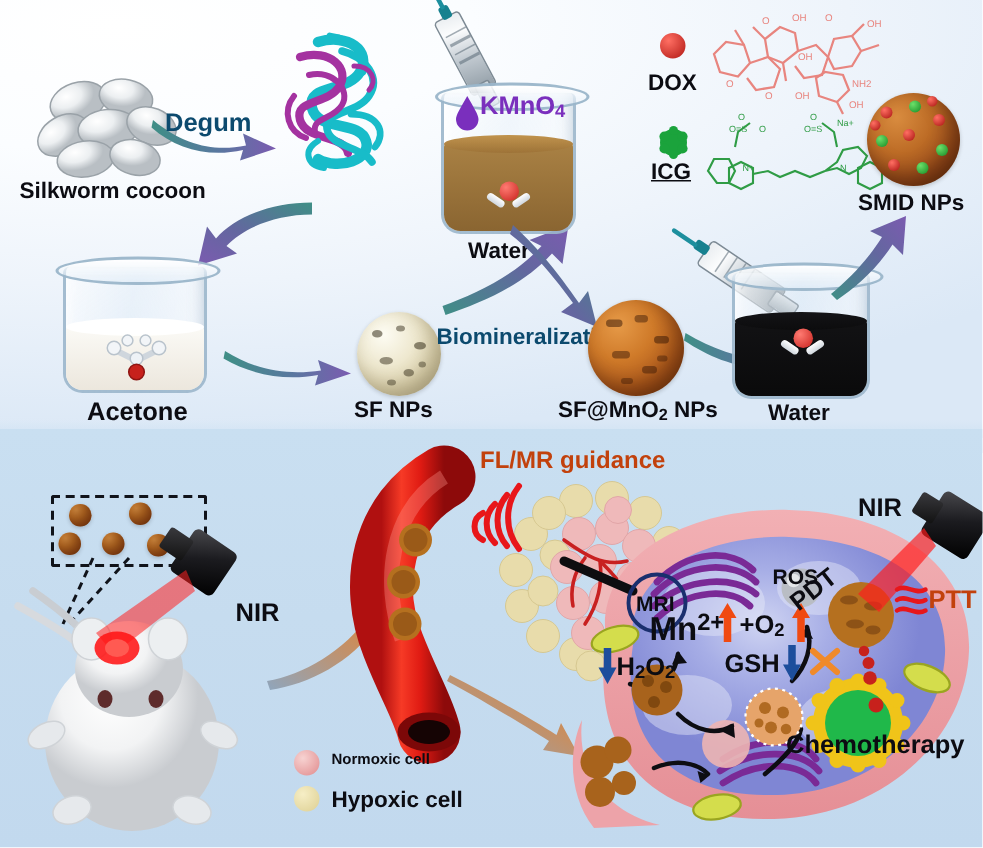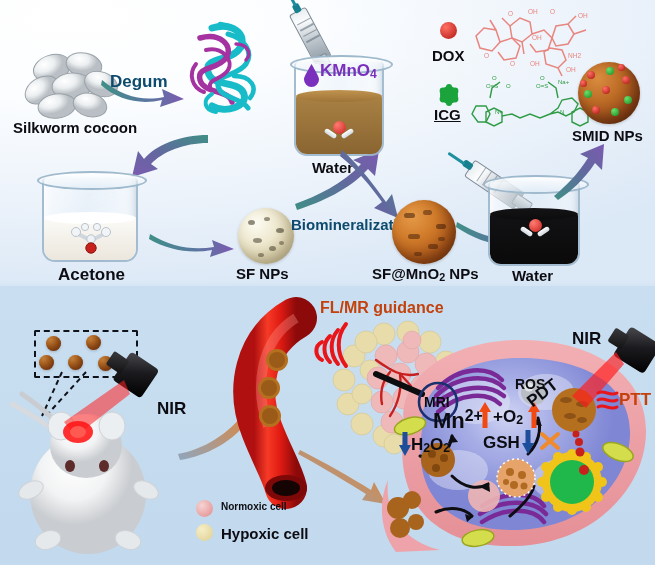--- a/index.html
+++ b/index.html
@@ -655,20 +655,21 @@
 
   <svg style="position:absolute;left:596px;top:388px;" width="24" height="24">
     <g stroke="#e8161a" stroke-width="3" fill="none" stroke-linecap="round">
       <path d="M2,5 C8,1 14,9 21,5"></path>
         <path d="M2,12 C8,8 14,16 21,12"></path>
         <path d="M2,19 C8,15 14,23 21,19"></path>
     </g>
   </svg>
   <div class="lbl red" style="left:619px;top:391px;font-size:17px;">PTT</div>
 
+  <div class="lbl blk" style="left:524px;top:488px;font-size:17px;">Chemotherapy</div>
 
   <div class="dot" style="left:196px;top:500px;width:17px;height:17px;
        background:radial-gradient(circle at 35% 32%,#f7d3d2,#e08a8c);"></div>
   <div class="lbl blk" style="left:221px;top:502px;font-size:10px;">Normoxic cell</div>
   <div class="dot" style="left:196px;top:524px;width:17px;height:17px;
        background:radial-gradient(circle at 35% 32%,#f6eec6,#ddcf92);"></div>
   <div class="lbl blk" style="left:221px;top:526px;font-size:15px;">Hypoxic cell</div>
 
 </div>
 

